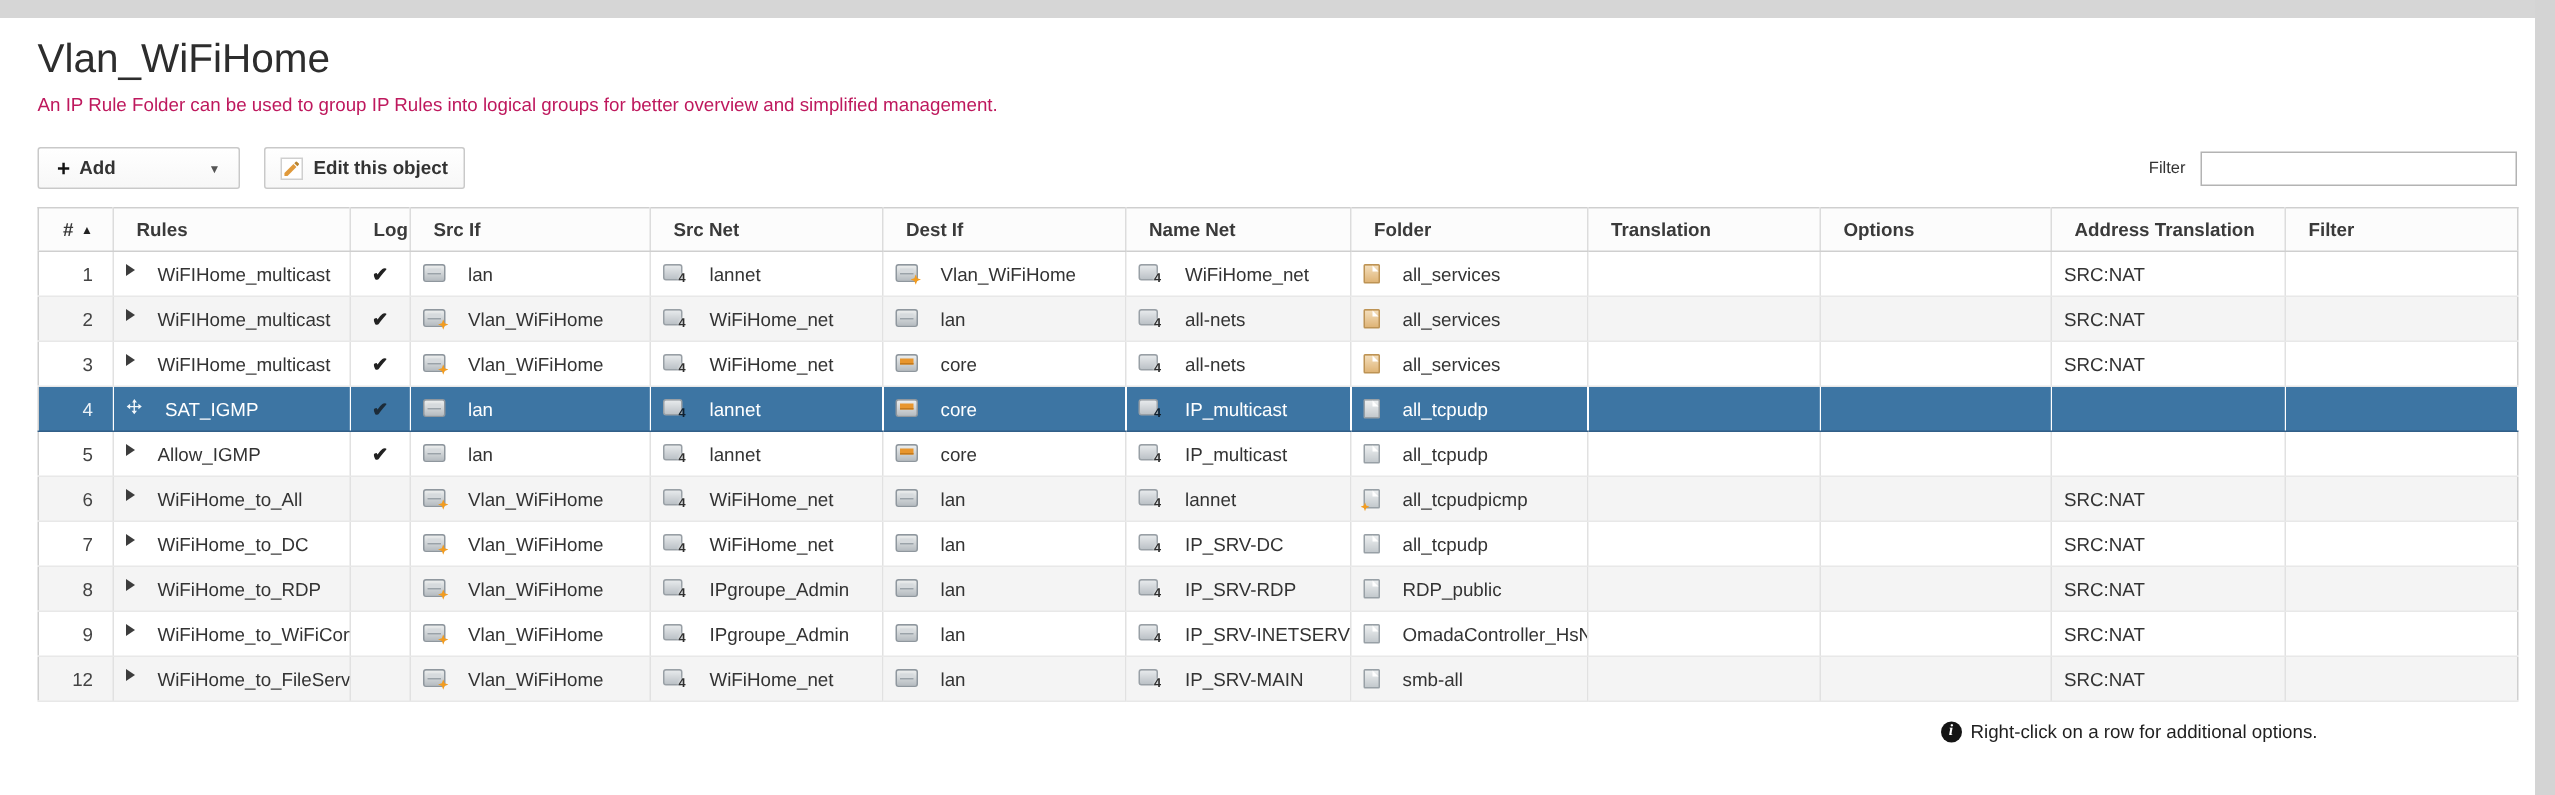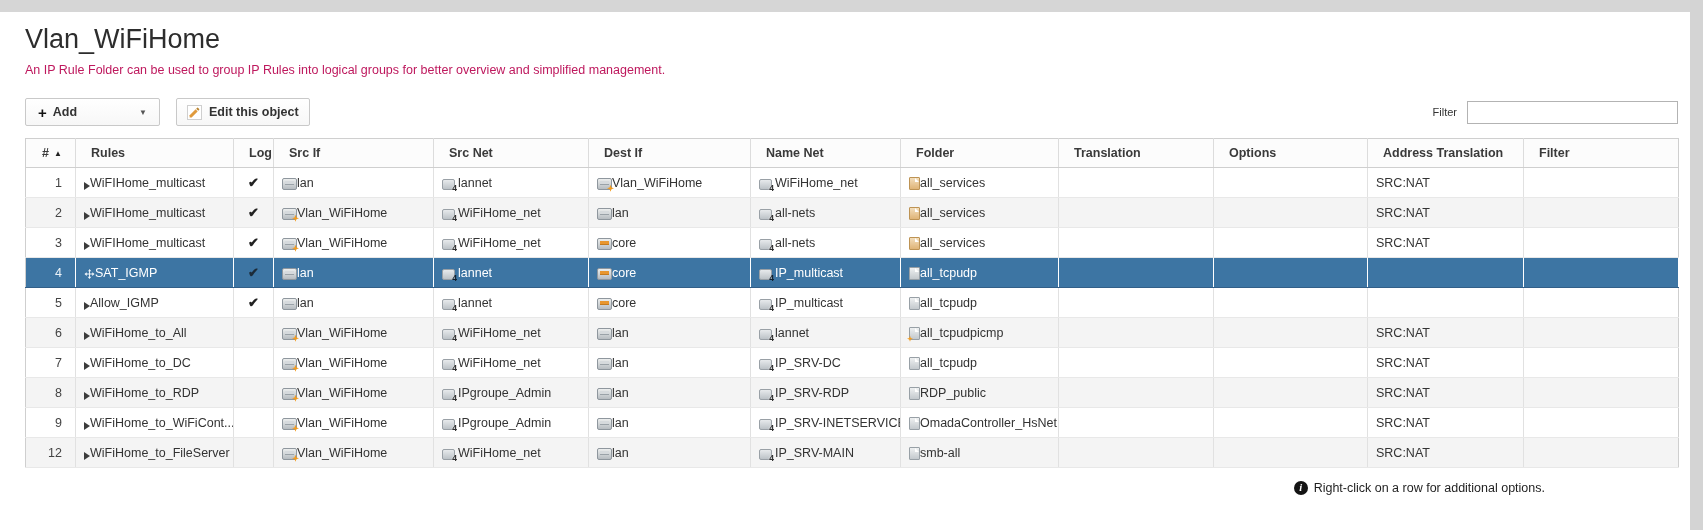--- a/index.html
+++ b/index.html
@@ -42,21 +42,21 @@
   td{height:30px;border-right:1px solid #e1e1e1;border-bottom:1px solid #e8e8e8;
     padding:0 0 0 8px;box-sizing:border-box;white-space:nowrap;overflow:hidden;color:#333;background:#fff}
   td:last-child{border-right:none}
   td.col-num{text-align:right;padding:0 13px 0 0;color:#444}
   td.col-log{text-align:center;padding:0}
   tr.even td{background:#f4f4f4}
   tr.selected td{background:#3d75a3;color:#fff;border-right:1px solid rgba(255,255,255,.38);
     border-bottom:1px solid #325f88;border-top:1px solid #325f88}
   tr.selected td.col-num{color:#eaf1f7}
 
-  .cellwrap{display:inline-flex;align-items:flex-end;gap:0;vertical-align:middle;max-width:100%}
+  .cellwrap{display:inline-flex;align-items:flex-start;gap:15px;vertical-align:middle;max-width:100%}
 
   .play{width:0;height:0;border-left:6px solid #3c3c3c;border-top:4px solid transparent;
     border-bottom:4px solid transparent;display:inline-block;flex:none}
   .check{font-size:13px;font-weight:700;color:#222;line-height:1}
   tr.selected .check{color:#1c2b38}
 
   .icon-iface{position:relative;display:inline-block;width:15px;height:12px;flex:none;
     background:linear-gradient(#eceeee,#b6bcc1);border:1px solid #8f979e;border-radius:2px;box-sizing:border-box}
   .icon-iface::after{content:"";position:absolute;left:2px;top:2px;right:2px;bottom:4px;
     background:#d6dadd;border-bottom:1px solid #9aa2a8}

